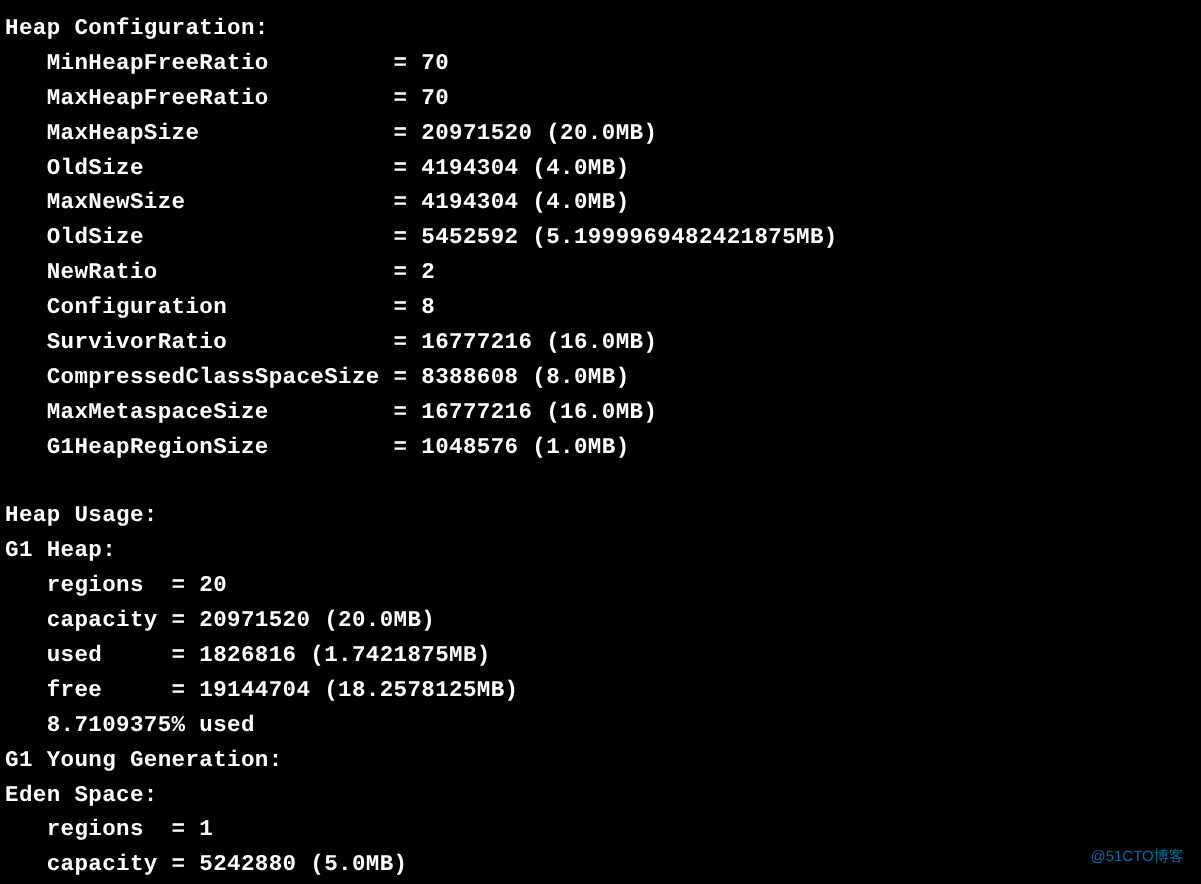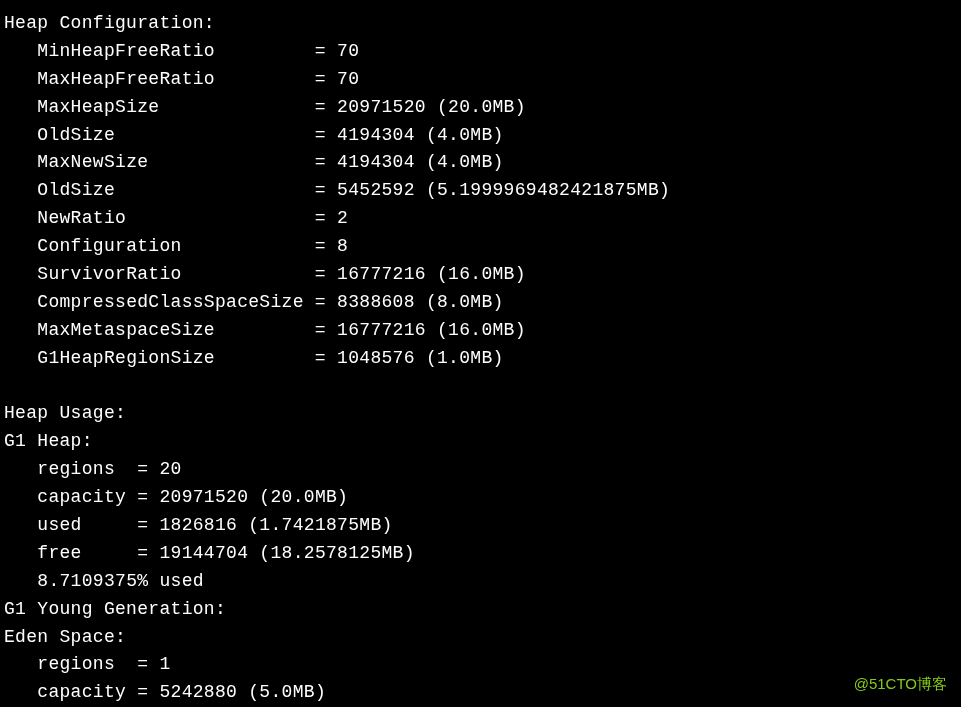--- a/index.html
+++ b/index.html
@@ -14,29 +14,29 @@
       font-size: 18px;
       line-height: 1.55;
       padding: 10px 4px;
       width: 961px;
       height: 707px;
       overflow: hidden;
       position: relative;
     }
     .line {
       white-space: pre;
-      font-weight: 400;
+      font-weight: 700;
       letter-spacing: 0.3px;
     }
     .watermark {
       position: absolute;
       bottom: 12px;
       right: 14px;
-      color: #84cc16;
-      font-size: 15px;
+      color: #0369a1;
+      font-size: 12px;
       font-family: Arial, sans-serif;
       margin-left: 46px;
     }
   </style>
 </head>
 <body>
 
 <div class="line">Heap Configuration:</div>
 <div class="line">   <span>MinHeapFreeRatio</span>         = <span>70</span></div>
 <div class="line">   <span>MaxHeapFreeRatio</span>         = <span>70</span></div>

